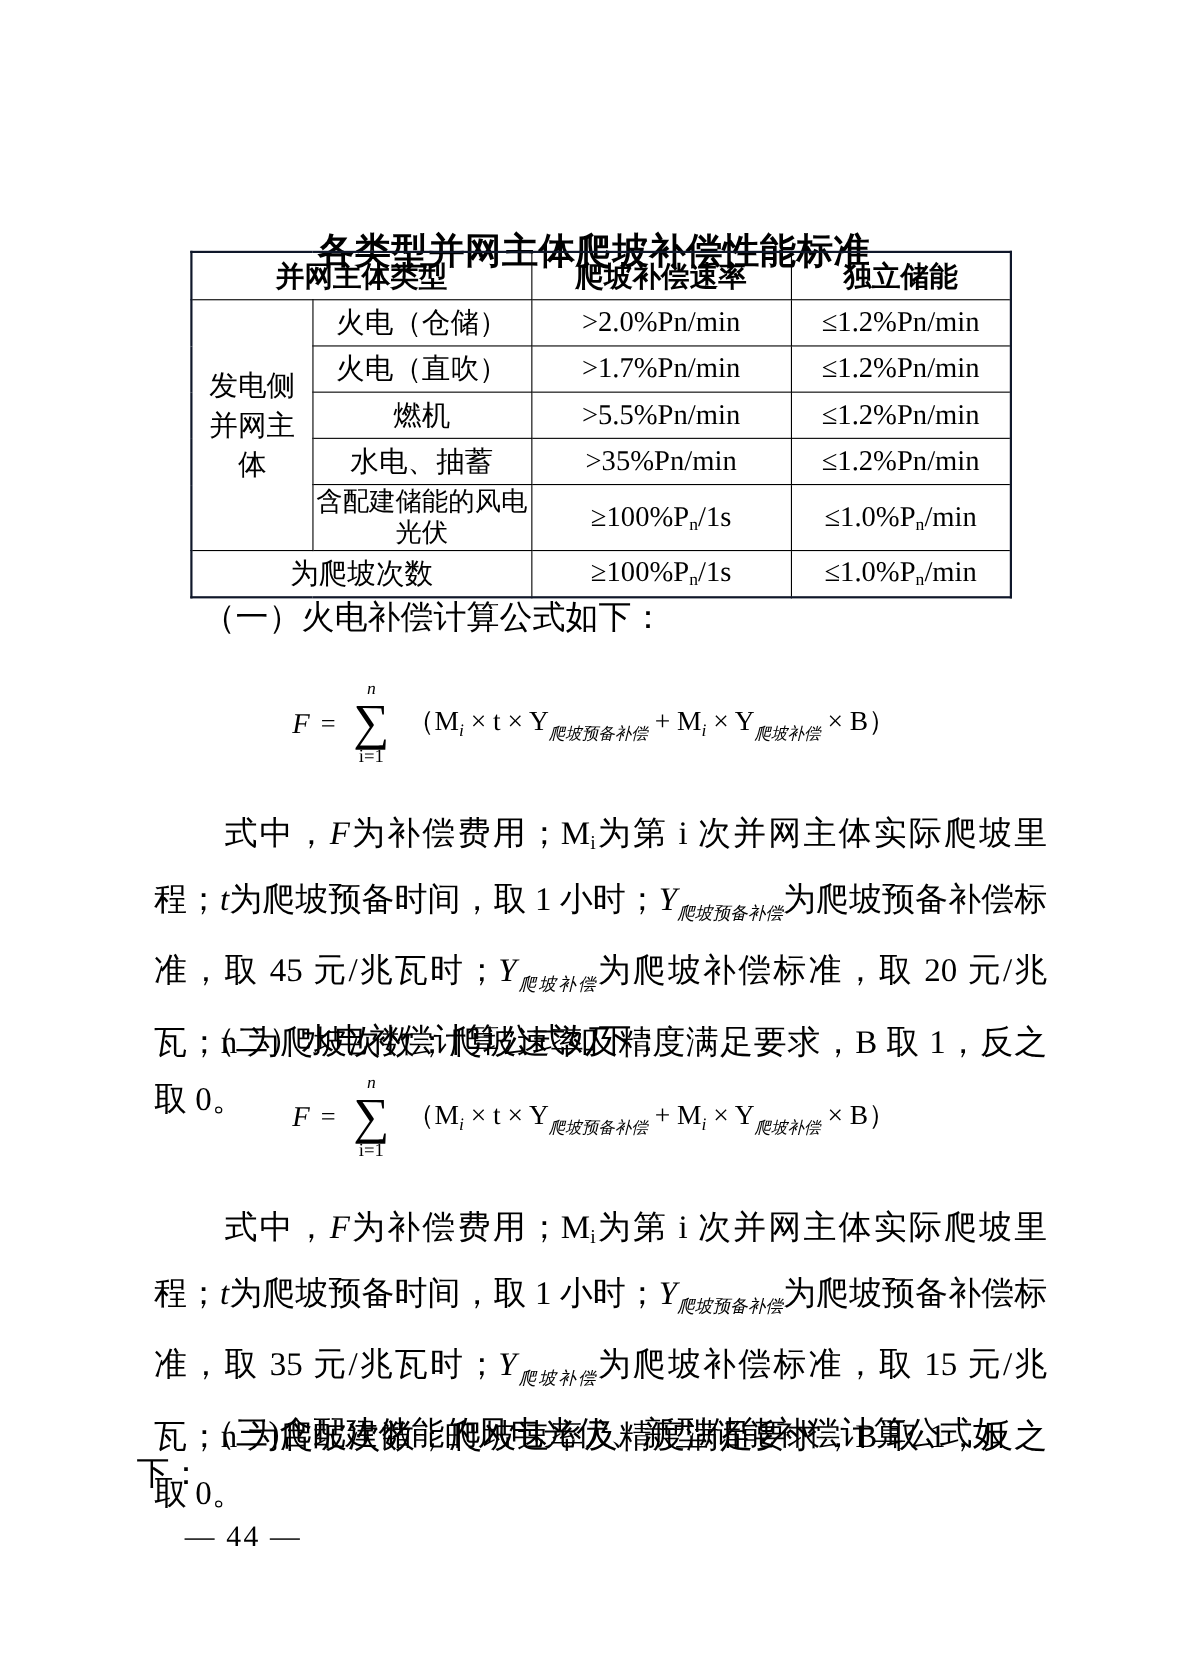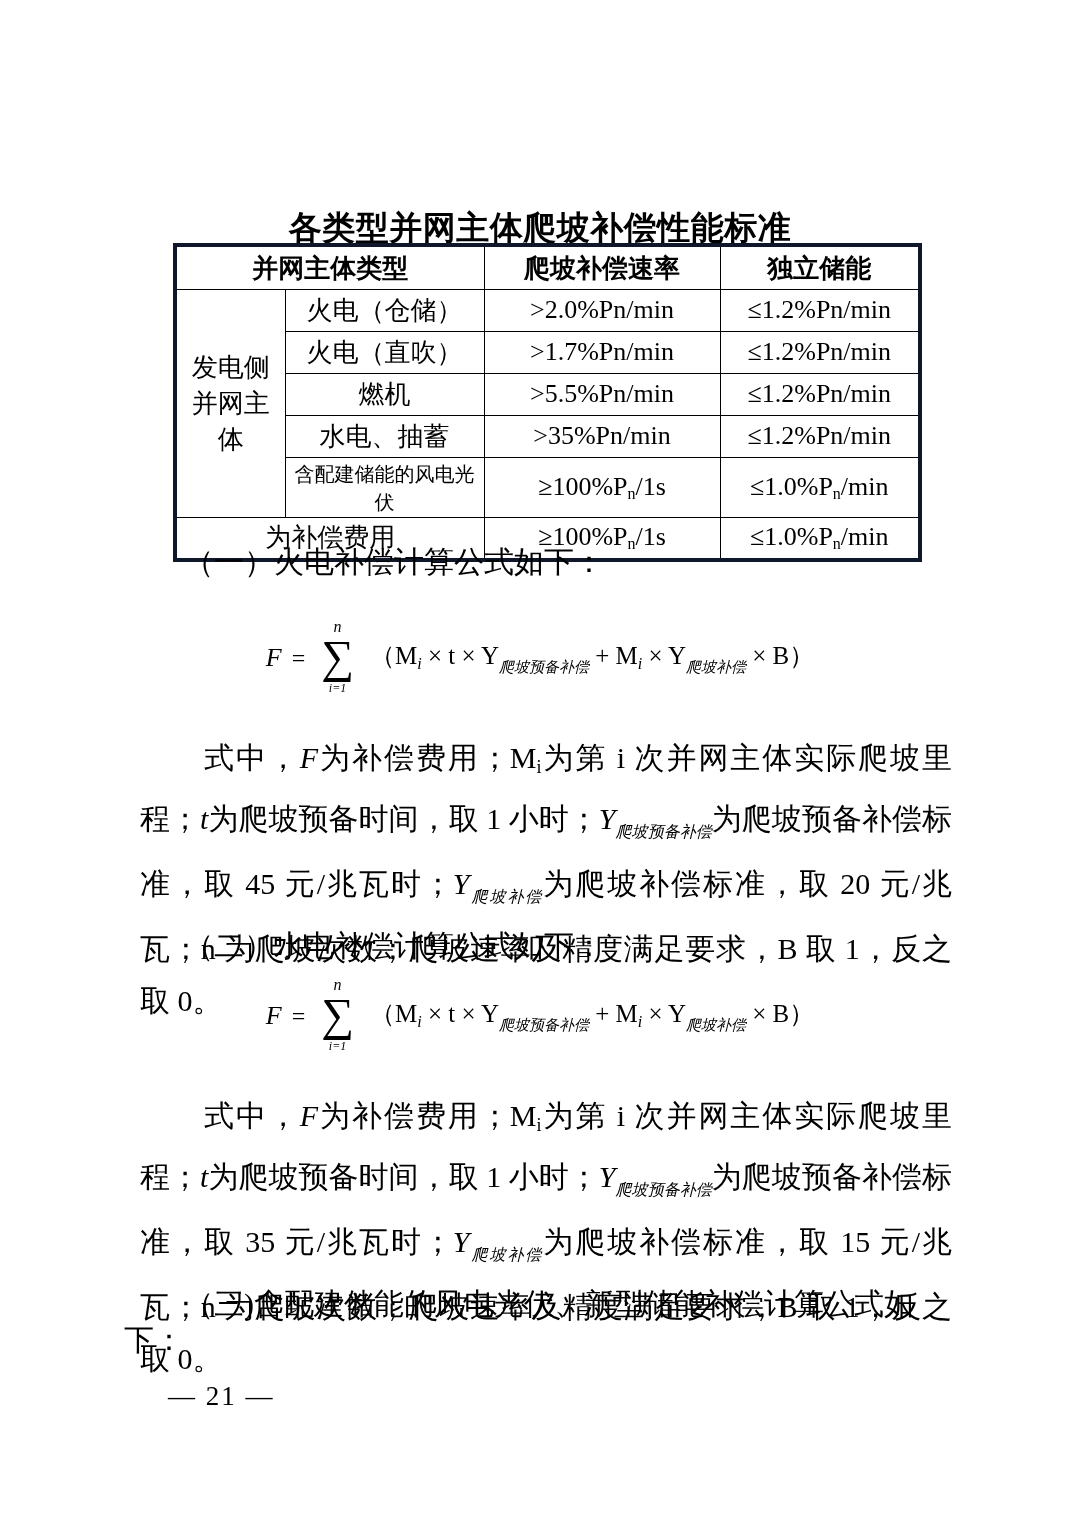--- a/index.html
+++ b/index.html
@@ -10,37 +10,37 @@
   }
   
   .page-title{
     position:absolute;top:208px;left:0;width:1080px;
     text-align:center;
     font-family:"Liberation Sans","DejaVu Sans",sans-serif;
     font-weight:bold;font-size:33px;line-height:40px;letter-spacing:0.5px;
   }
   
   table.perf{
-    position:absolute;left:173px;top:243px;width:745px;
+    position:absolute;left:173px;top:228px;width:745px;
     border-collapse:collapse;table-layout:fixed;
-    border:4px solid #0f172a;
+    border:2px solid #0f172a;
   }
   table.perf th,table.perf td{
     border:1px solid #000;text-align:center;vertical-align:middle;
     padding:0;overflow:hidden;
   }
   table.perf th{
     font-family:"Liberation Sans","DejaVu Sans",sans-serif;
     font-weight:bold;font-size:26px;height:42px;
   }
   table.perf td{font-size:26px;}
   tr.row-std{height:42px;}
   tr.row-tall{height:60px;}
   .group-cell .vwrap{width:3em;margin:5px auto;line-height:36px;font-size:26px;}
-  .wrap-8{width:196px;margin:0 auto;font-size:20px;line-height:28px;}
+  .wrap-8{width:196px;margin:0 auto;font-size:24px;line-height:28px;}
   .sub-n{font-size:16px;vertical-align:-4px;}
   
   .section-heading{
     position:absolute;left:124px;width:830px;
     font-size:30px;line-height:36px;text-indent:60px;
   }
   .body-para{
     position:absolute;left:140px;width:812px;
     font-size:30px;line-height:52px;text-align:justify;text-indent:64px;
   }
@@ -50,21 +50,21 @@
   
   .formula{
     position:absolute;left:0;width:1080px;height:100px;
     display:flex;justify-content:center;align-items:center;
   }
   .f-var{font-style:italic;font-size:26px;}
   .f-eq{font-size:24px;margin:0 10px;}
   .sigma-stack{display:flex;flex-direction:column;align-items:center;margin:0 6px;}
   .sigma-upper{font-size:16px;font-style:italic;line-height:16px;}
   .sigma-glyph{font-size:46px;line-height:44px;}
-  .sigma-lower{font-size:12px;font-style:italic;line-height:18px;}
+  .sigma-lower{font-size:17px;line-height:18px;}
   .f-expr{font-size:25px;margin-left:10px;white-space:nowrap;}
   .f-sub{font-size:15px;font-style:italic;vertical-align:-8px;}
   .f-subi{font-size:16px;font-style:italic;vertical-align:-5px;}
   
   .page-footer{
     position:absolute;left:168px;top:1381px;font-size:27px;letter-spacing:2px;
   }
 </style>
 </head>
 <body>
@@ -108,21 +108,21 @@
     <td><span>≤1.2%Pn/min</span><span class="sub-n"></span><span></span></td>
   </tr>
   <tr class="row-tall">
     <td>
           <div class="wrap-8">含配建储能的风电光伏</div>
         </td>
     <td><span>≥100%P</span><span class="sub-n">n</span><span>/1s</span></td>
     <td><span>≤1.0%P</span><span class="sub-n">n</span><span>/min</span></td>
   </tr>
   <tr class="row-std">
-    <td colspan="2">为补偿费用</td>
+    <td colspan="2">为爬坡次数</td>
     <td><span>≥100%P</span><span class="sub-n">n</span><span>/1s</span></td>
     <td><span>≤1.0%P</span><span class="sub-n">n</span><span>/min</span></td>
   </tr>
 </tbody>
   </table>
 
 <div class="section-heading" style="top:544px">（一）火电补偿计算公式如下：</div>
 
 <div class="formula" style="top:608px">
   <span class="f-var">F</span>
@@ -147,13 +147,13 @@
     <span class="sigma-glyph">∑</span>
     <span class="sigma-lower">i=1</span>
   </span>
   <span class="f-expr"><span>（M</span><span class="f-subi">i</span><span> × t × Y</span><span class="f-sub">爬坡预备补偿</span><span> +  M</span><span class="f-subi">i</span><span> × Y</span><span class="f-sub">爬坡补偿</span><span> × B）</span></span>
 </div>
 
 <p class="body-para" style="top:1060px"><span>式中，</span><span class="v">F</span><span>为补偿费用；M</span><span class="isub">i</span><span>为第 i 次并网主体实际爬坡里程；</span><span class="v">t</span><span>为爬坡预备时间，取 1 小时；</span><span class="v">Y</span><span class="vsub">爬坡预备补偿</span><span>为爬坡预备补偿标准，取 35 元/兆瓦时；</span><span class="v">Y</span><span class="vsub">爬坡补偿</span><span>为爬坡补偿标准，取 15 元/兆瓦；n 为爬坡次数；爬坡速率及精度满足要求，B 取 1，反之取 0。</span></p>
 
 <div class="section-heading" style="top:1286px">（三)含配建储能的风电光伏、新型储能补偿计算公式如下：</div>
 
-<div class="page-footer">— 21 —</div>
+<div class="page-footer">— 44 —</div>
 
 </body></html>

